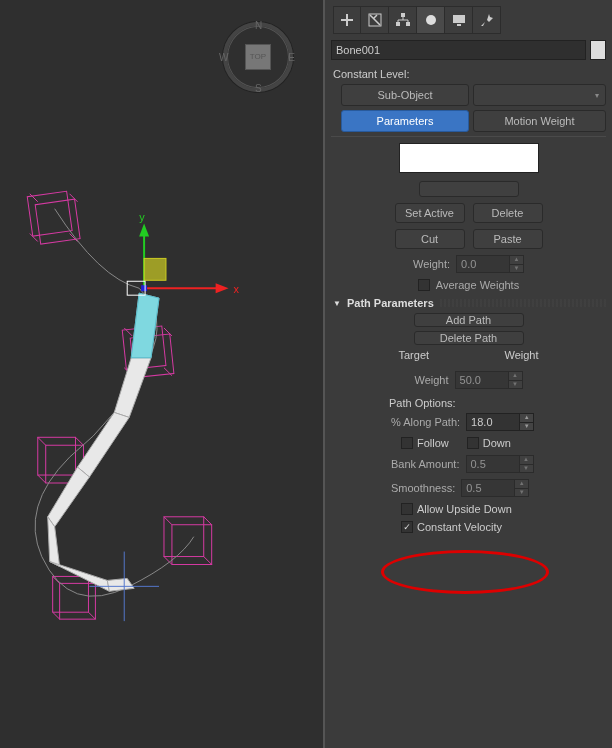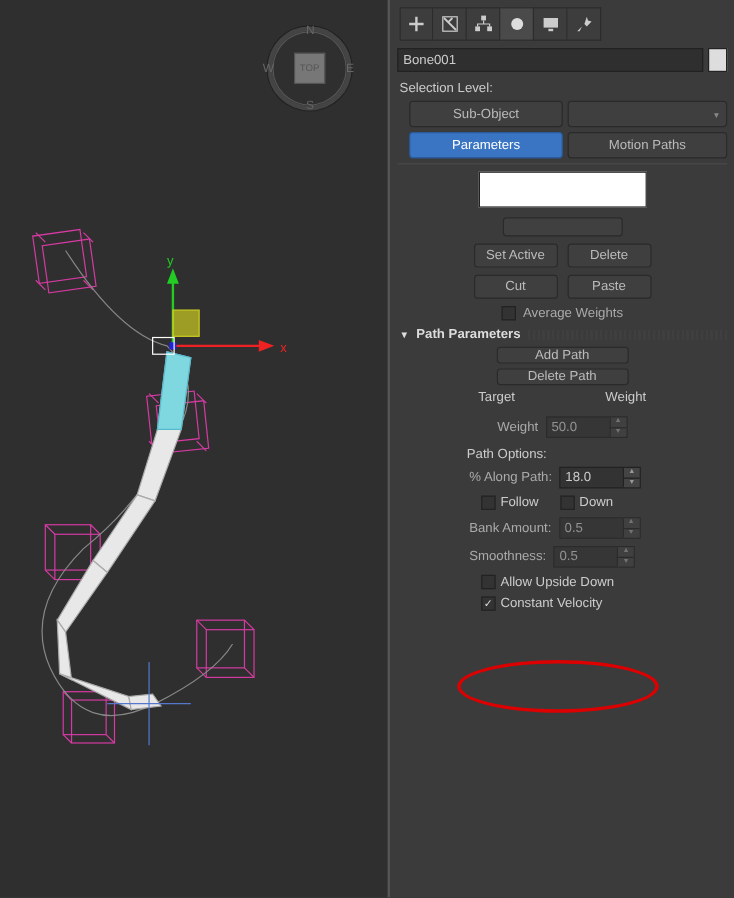--- a/index.html
+++ b/index.html
@@ -201,42 +201,52 @@
             <path d="M10 2l1 3 3 1-4 4-2-2 2-6zM6 10l-4 4 2-0 2-4z" fill="#ccc"></path>
           </svg>
         </div>
     </div>
 
     <div class="name-row">
       <input class="name-input" value="Bone001" style="">
       <div class="color-swatch"></div>
     </div>
 
-    <div class="sel-label">Selection Level:</div>
+    <div class="sel-label">Constant Level:</div>
     <div class="btn-row">
       <div class="btn wide" style="max-width:128px">Sub-Object</div>
       <div class="btn wide dropdown"></div>
     </div>
     <div class="btn-row">
       <div class="btn half blue" style="max-width:128px">Parameters</div>
-      <div class="btn half">Motion Paths</div>
+      <div class="btn half">Motion Weight</div>
     </div>
 
     <div class="scroll-pane">
       <div class="box"></div>
       <div class="pillbtn"></div>
       <div class="two-btn">
         <div class="btn small">Set Active</div>
         <div class="btn small">Delete</div>
       </div>
       <div class="two-btn">
         <div class="btn small">Cut</div>
         <div class="btn small">Paste</div>
       </div>
 
+      <div class="field-row">
+        <span class="field-label">Weight:</span>
+        <div class="spinner disabled">
+          <input value="0.0" style="">
+          <div class="arrows">
+              <div class="ar">▲</div>
+              <div class="ar">▼</div>
+            </div>
+        </div>
+      </div>
       <div class="chk-row">
         <span class="chk"></span>
         <span>Average Weights</span>
       </div>
 
       <div class="section-hdr">
         <span class="tri">▼</span>
         <span style="font-weight:bold">Path Parameters</span>
         <span class="grip"></span>
       </div>

